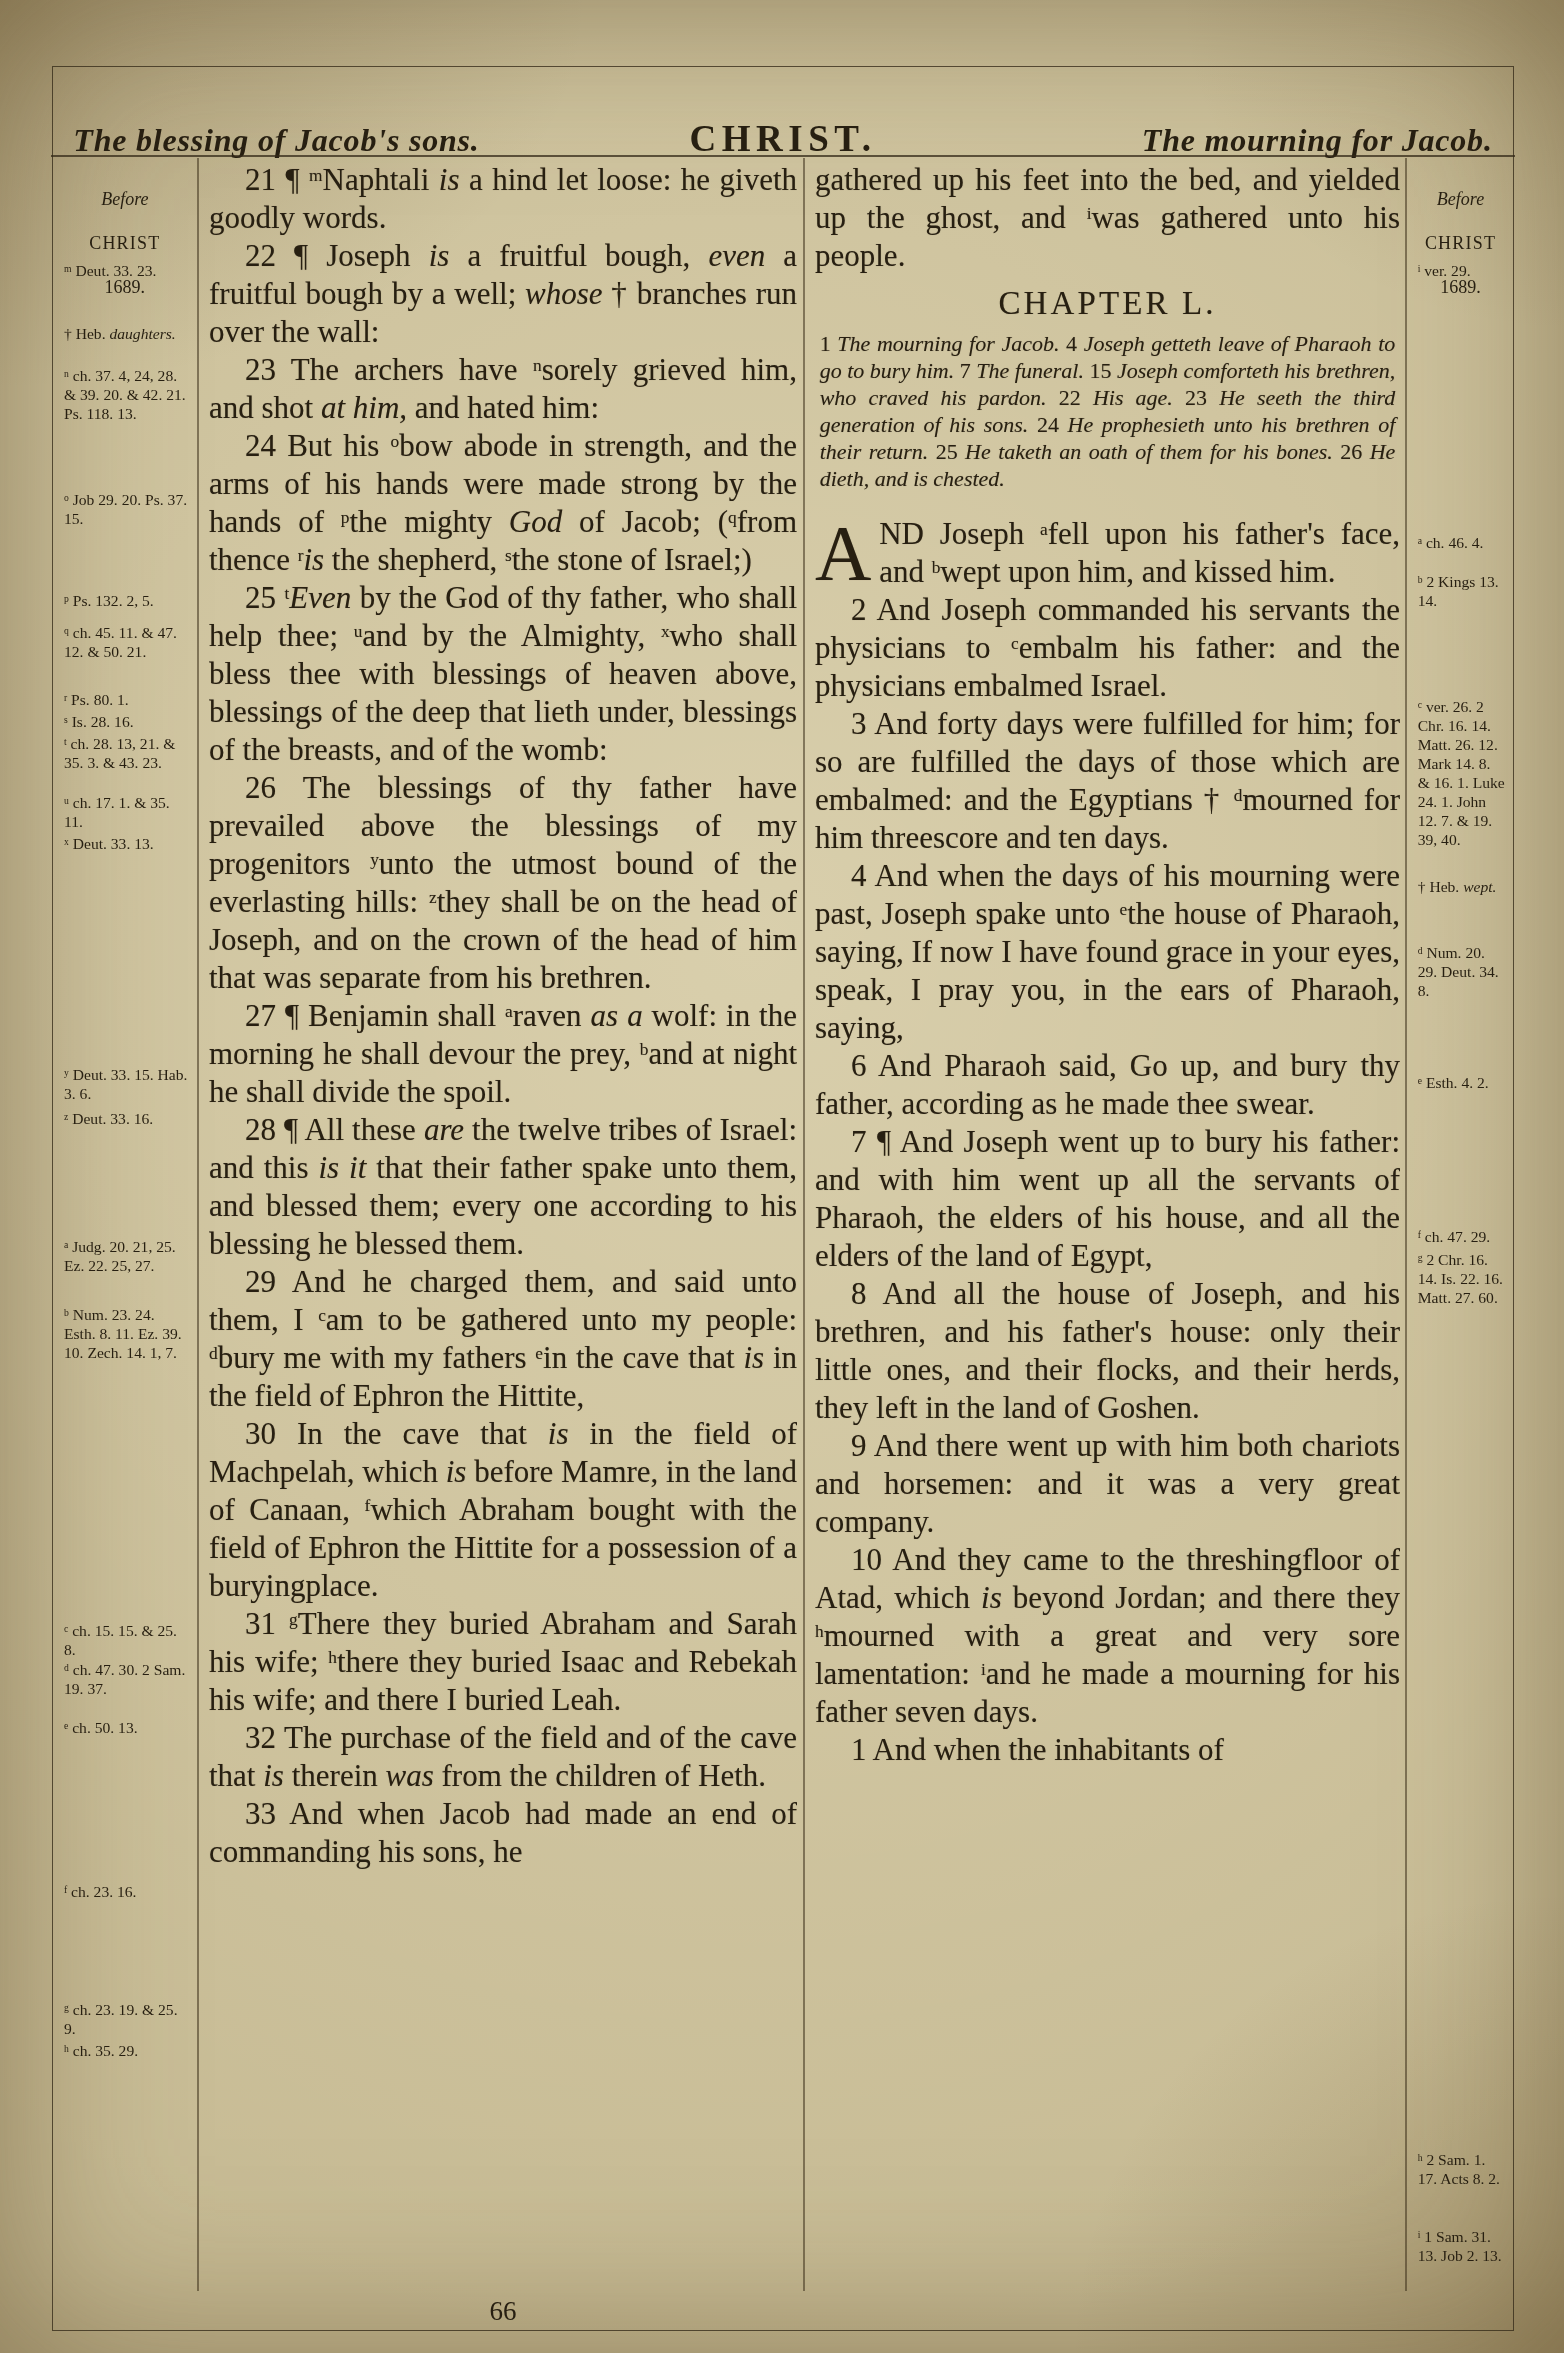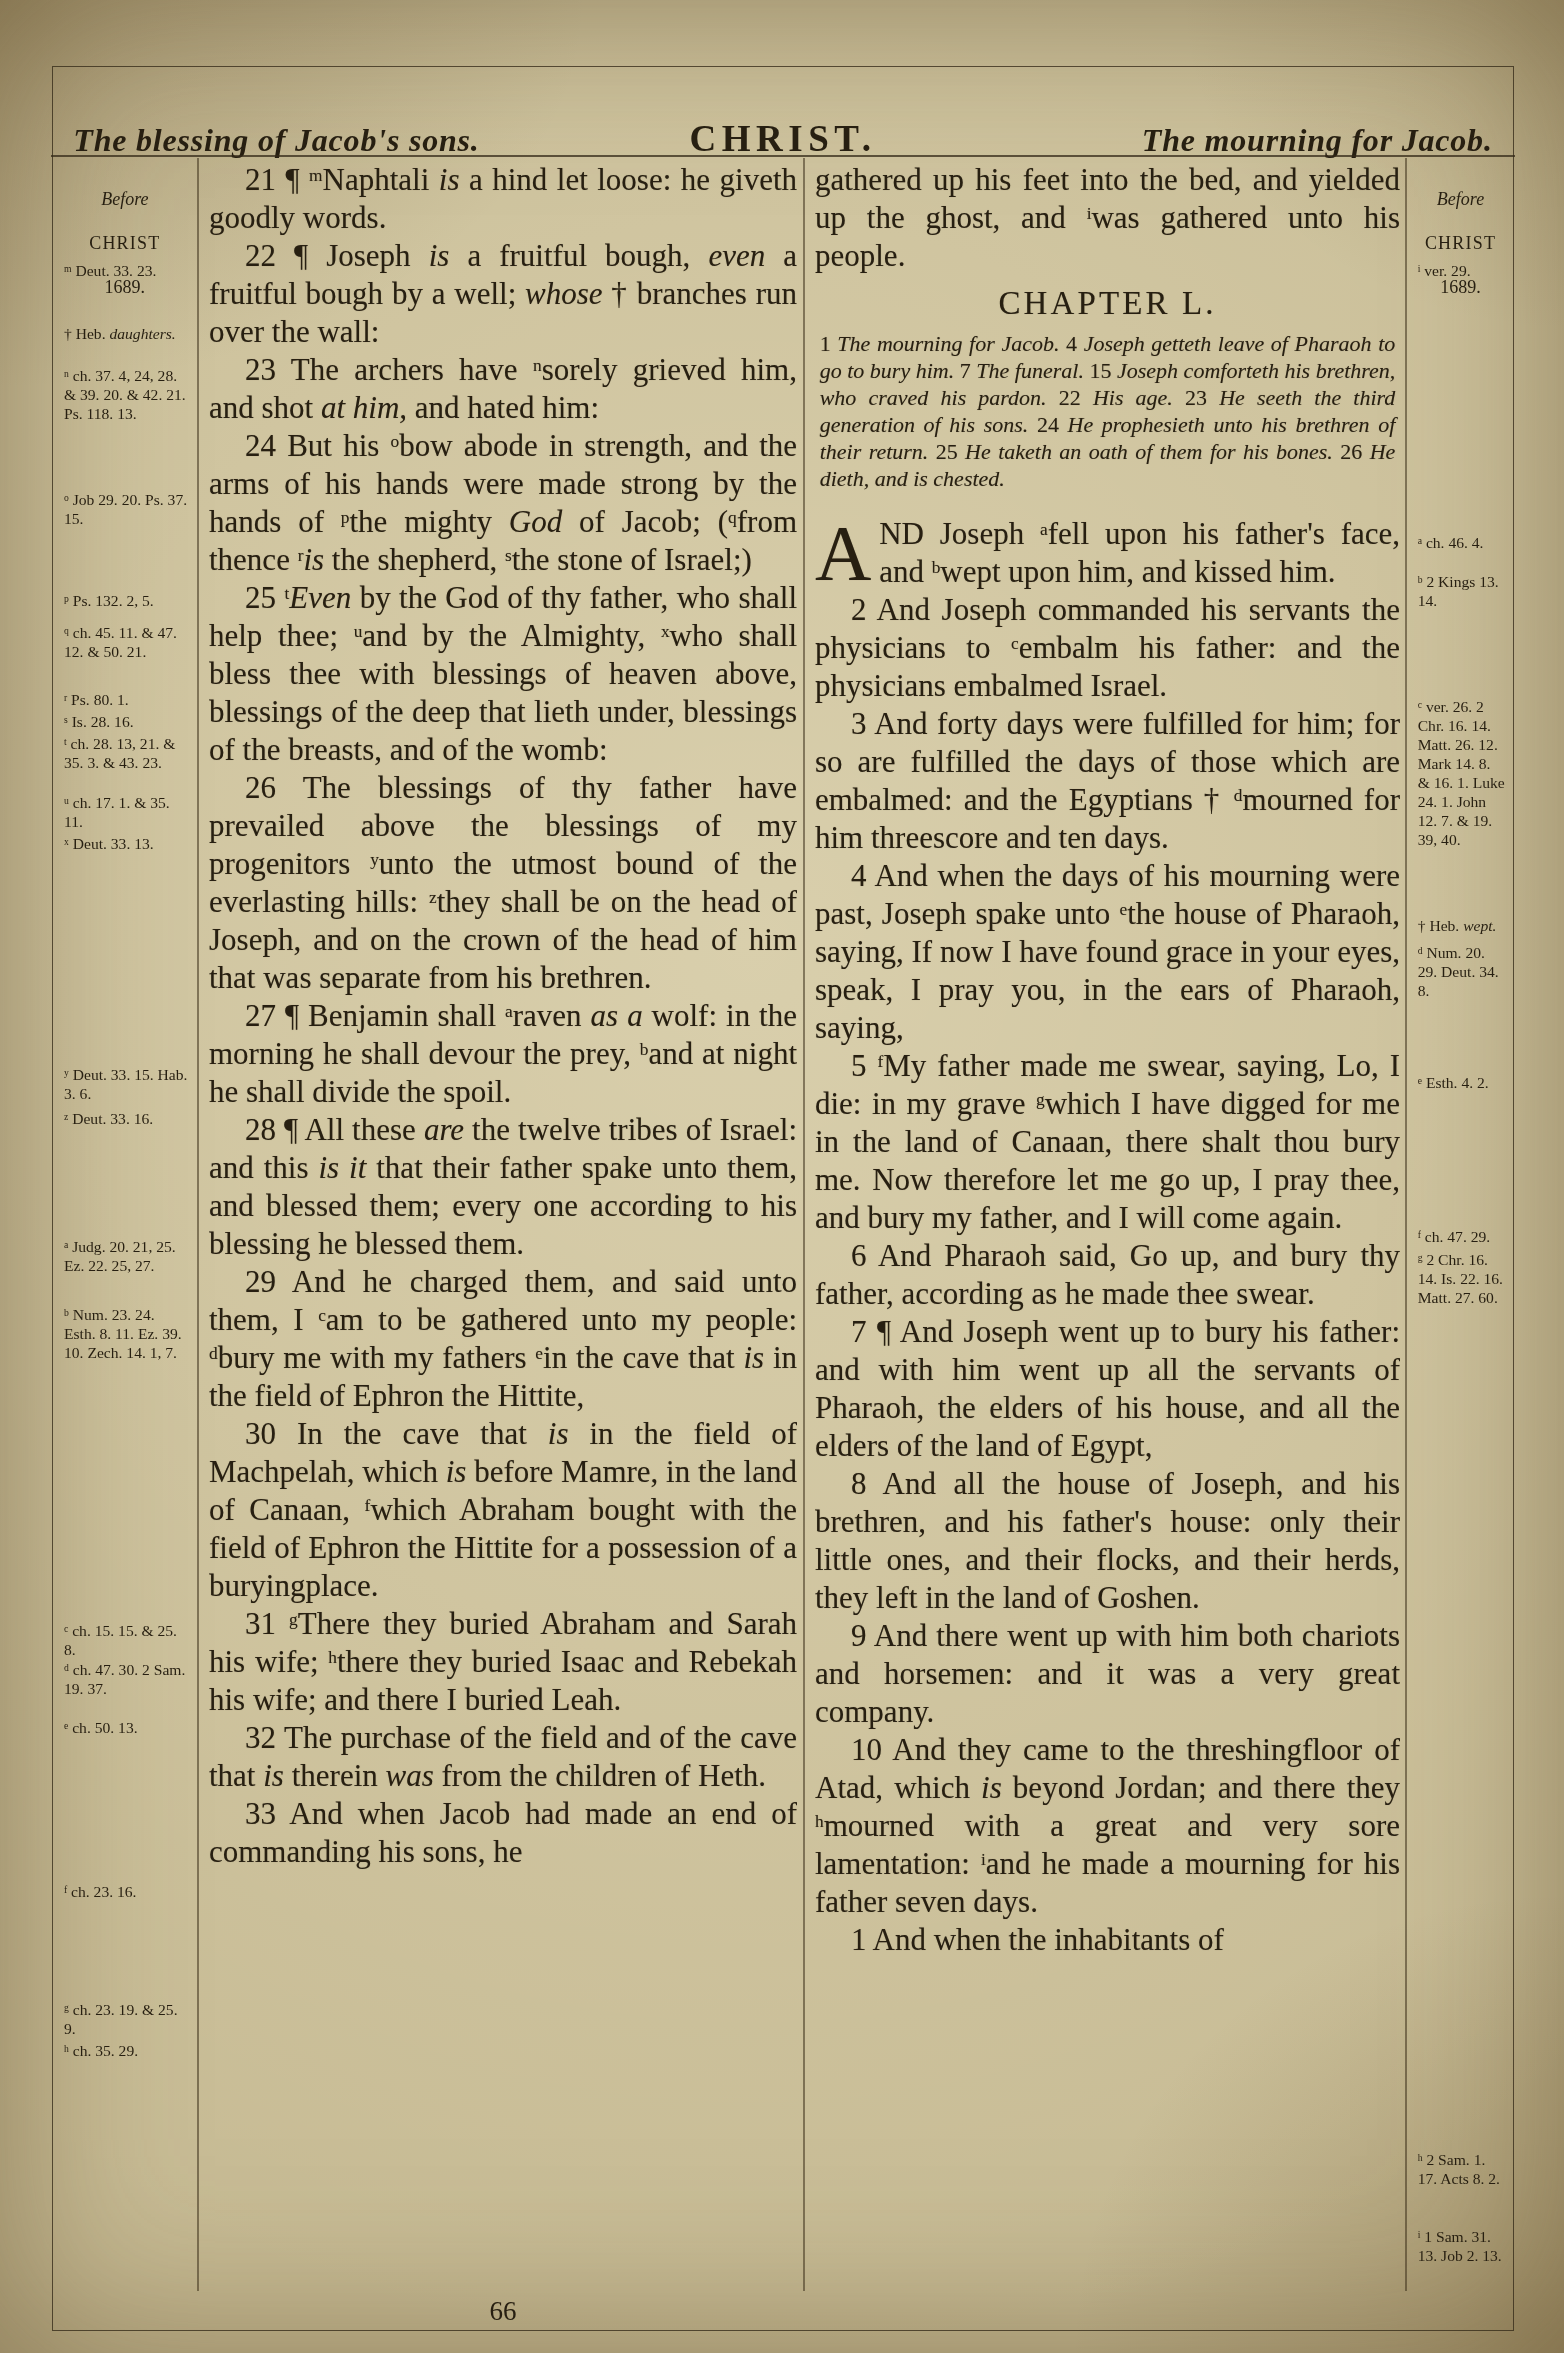--- a/index.html
+++ b/index.html
@@ -145,42 +145,41 @@
       <div class="vrule vr2"></div>
 
       <div class="text-col right">
         <p class="verse cont">gathered up his feet into the bed, and yielded up the ghost, and <sup>i</sup>was gathered unto his people.</p>
         <h2 class="chapter">CHAPTER L.</h2>
         <p class="argument"><em>1</em> The mourning for Jacob. <em>4</em> Joseph getteth leave of Pharaoh to go to bury him. <em>7</em> The funeral. <em>15</em> Joseph comforteth his brethren, who craved his pardon. <em>22</em> His age. <em>23</em> He seeth the third generation of his sons. <em>24</em> He prophesieth unto his brethren of their return. <em>25</em> He taketh an oath of them for his bones. <em>26</em> He dieth, and is chested.</p>
         <p class="verse first"><span class="dropcap">A</span><span>ND Joseph <sup>a</sup>fell upon his father's face, and <sup>b</sup>wept upon him, and kissed him.</span></p>
         <p class="verse">2 And Joseph commanded his servants the physicians to <sup>c</sup>embalm his father: and the physicians embalmed Israel.</p>
         <p class="verse">3 And forty days were fulfilled for him; for so are fulfilled the days of those which are embalmed: and the Egyptians † <sup>d</sup>mourned for him threescore and ten days.</p>
         <p class="verse">4 And when the days of his mourning were past, Joseph spake unto <sup>e</sup>the house of Pharaoh, saying, If now I have found grace in your eyes, speak, I pray you, in the ears of Pharaoh, saying,</p>
-        <p class="verse">5 <sup>f</sup>My father made me swear, saying, Lo, I die: in my grave <sup>g</sup>which I have digged for me in the land of Canaan, there shalt thou bury me. Now therefore let me go up, I pray thee, and bury my father, and I will come again.</p>
         <p class="verse">6 And Pharaoh said, Go up, and bury thy father, according as he made thee swear.</p>
         <p class="verse">7 ¶ And Joseph went up to bury his father: and with him went up all the servants of Pharaoh, the elders of his house, and all the elders of the land of Egypt,</p>
         <p class="verse">8 And all the house of Joseph, and his brethren, and his father's house: only their little ones, and their flocks, and their herds, they left in the land of Goshen.</p>
         <p class="verse">9 And there went up with him both chariots and horsemen: and it was a very great company.</p>
         <p class="verse">10 And they came to the threshingfloor of Atad, which <em>is</em> beyond Jordan; and there they <sup>h</sup>mourned with a great and very sore lamentation: <sup>i</sup>and he made a mourning for his father seven days.</p>
         <p class="verse">1 And when the inhabitants of</p>
       </div>
 
       <div class="vrule vr3"></div>
 
       <div class="margin-col right">
         <div class="bc">
           <span class="l1">Before</span>
           <span class="l2">CHRIST</span>
           <span class="l3">1689.</span>
         </div>
         <div class="note" style="top:100px"><sup>i</sup> ver. 29.</div>
         <div class="note" style="top:372px"><sup>a</sup> ch. 46. 4.</div>
         <div class="note" style="top:411px"><sup>b</sup> 2 Kings 13. 14.</div>
         <div class="note" style="top:536px"><sup>c</sup> ver. 26. 2 Chr. 16. 14. Matt. 26. 12. Mark 14. 8. &amp; 16. 1. Luke 24. 1. John 12. 7. &amp; 19. 39, 40.</div>
-        <div class="note" style="top:755px">† Heb. <em>wept.</em></div>
+        <div class="note" style="top:716px">† Heb. <em>wept.</em></div>
         <div class="note" style="top:782px"><sup>d</sup> Num. 20. 29. Deut. 34. 8.</div>
         <div class="note" style="top:912px"><sup>e</sup> Esth. 4. 2.</div>
         <div class="note" style="top:1066px"><sup>f</sup> ch. 47. 29.</div>
         <div class="note" style="top:1089px"><sup>g</sup> 2 Chr. 16. 14. Is. 22. 16. Matt. 27. 60.</div>
         <div class="note" style="top:1989px"><sup>h</sup> 2 Sam. 1. 17. Acts 8. 2.</div>
         <div class="note" style="top:2066px"><sup>i</sup> 1 Sam. 31. 13. Job 2. 13.</div>
       </div>
 
     </div>
 

